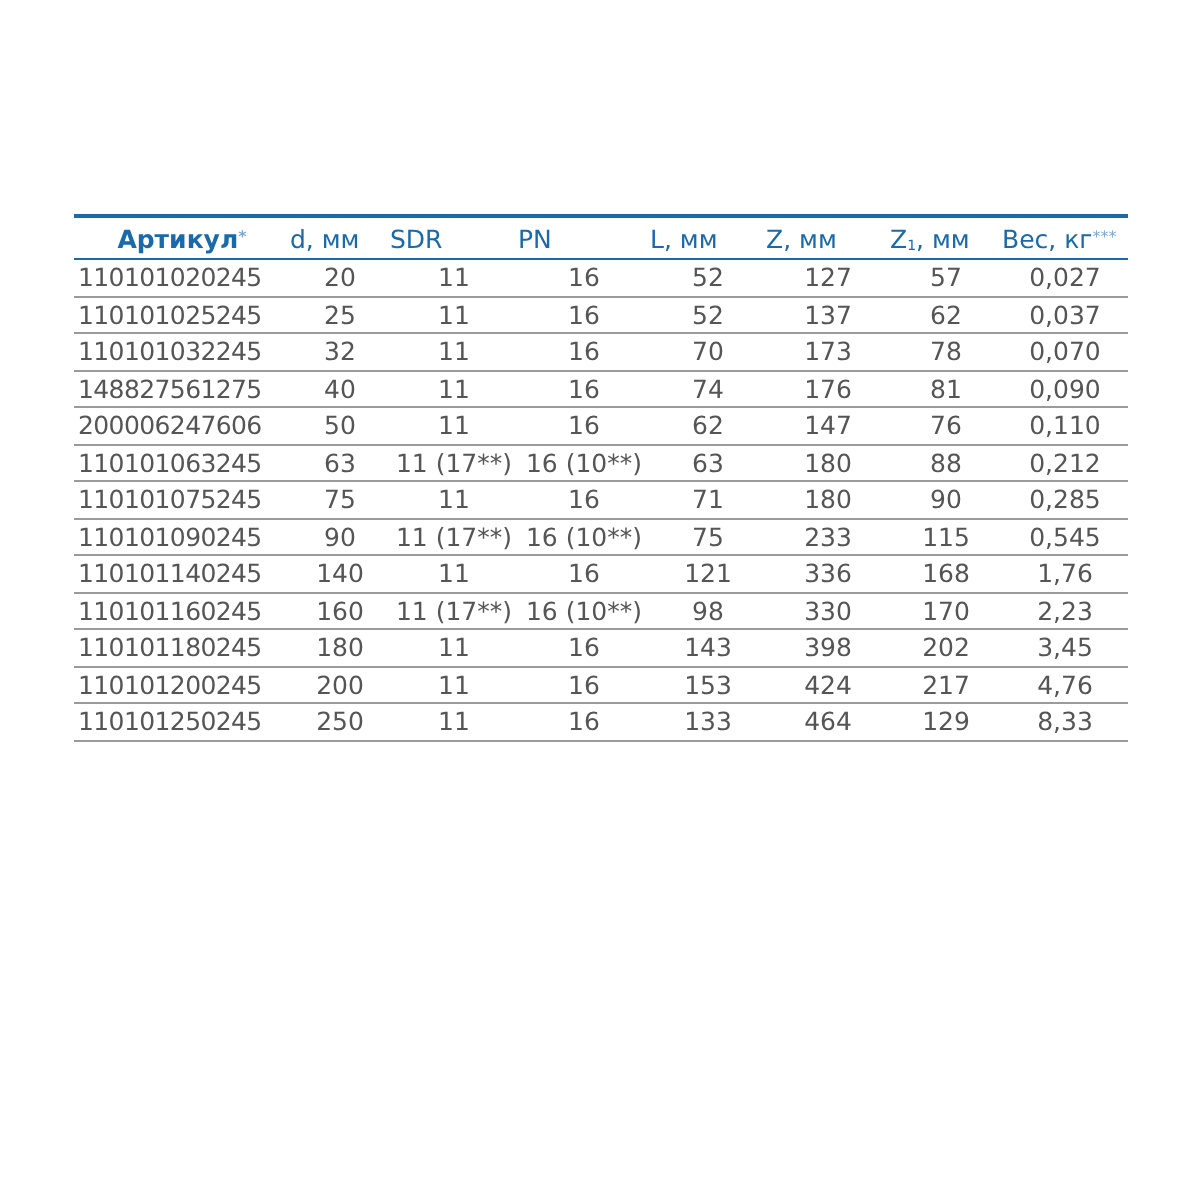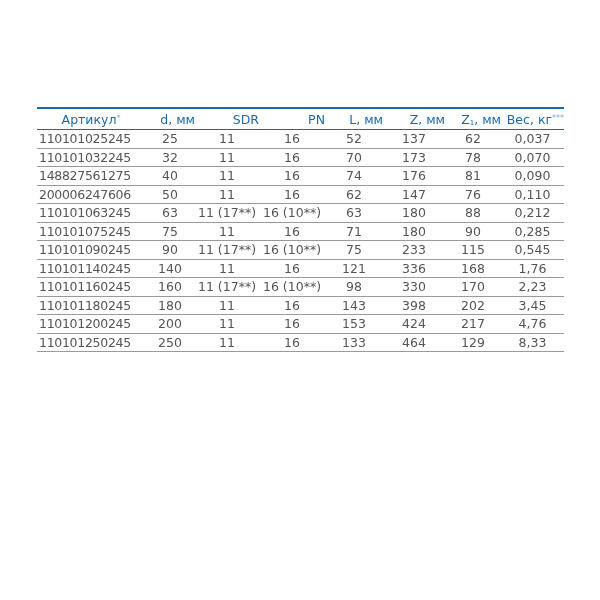--- a/index.html
+++ b/index.html
@@ -2,27 +2,27 @@
 <html><head>
 <meta charset="utf-8">
 <style>
   html, body { margin: 0; padding: 0; background: #ffffff; }
   body { width: 600px; height: 600px; position: relative; overflow: hidden;
          font-family: "DejaVu Sans", sans-serif; }
   .tbl-wrap { position: absolute; left: 37px; top: 107px; width: 527px; }
   table { border-collapse: collapse; width: 100%; table-layout: fixed; }
   thead tr { border-top: 2px solid #1a6aab; border-bottom: 1.5px solid #1a6aab; }
   th { color: #1a6aab; font-weight: normal; font-size: 12.5px; height: 20px;
-       padding: 0; text-align: right; white-space: nowrap; }
+       padding: 0; text-align: left; white-space: nowrap; }
   th sup { font-size: 8px; color: #7fa6cc; vertical-align: 3px; }
   th sub { font-size: 7px; vertical-align: -1px; }
   td { color: #555555; font-size: 12.5px; height: 17.5px; padding: 0;
        text-align: center; white-space: nowrap; border-bottom: 1px solid #9a9a9a; }
   td.art { text-align: left; padding-left: 2px; letter-spacing: -0.3px; }
-  th.art { text-align: center; }
+  th.art { text-align: center; font-weight: bold; }
   col.c0 { width: 108px; } col.c1 { width: 50px; } col.c2 { width: 64px; }
   col.c3 { width: 66px; } col.c4 { width: 58px; } col.c5 { width: 62px; }
   col.c6 { width: 56px; } col.c7 { width: 63px; }
 </style>
 </head>
 <body>
 
 <div class="tbl-wrap">
   <table>
     <colgroup>
@@ -41,20 +41,30 @@
         <th>d, мм</th>
         <th>SDR</th>
         <th>PN</th>
         <th>L, мм</th>
         <th>Z, мм</th>
         <th><span>Z</span><sub>1</sub><span>, мм</span></th>
         <th><span>Вес, кг</span><sup>***</sup></th>
       </tr>
     </thead>
     <tbody id="tbody">
+        <tr>
+          <td class="art">110101020245</td>
+          <td>20</td>
+          <td>11</td>
+          <td>16</td>
+          <td>52</td>
+          <td>127</td>
+          <td>57</td>
+          <td>0,027</td>
+        </tr>
         <tr>
           <td class="art">110101025245</td>
           <td>25</td>
           <td>11</td>
           <td>16</td>
           <td>52</td>
           <td>137</td>
           <td>62</td>
           <td>0,037</td>
         </tr>

